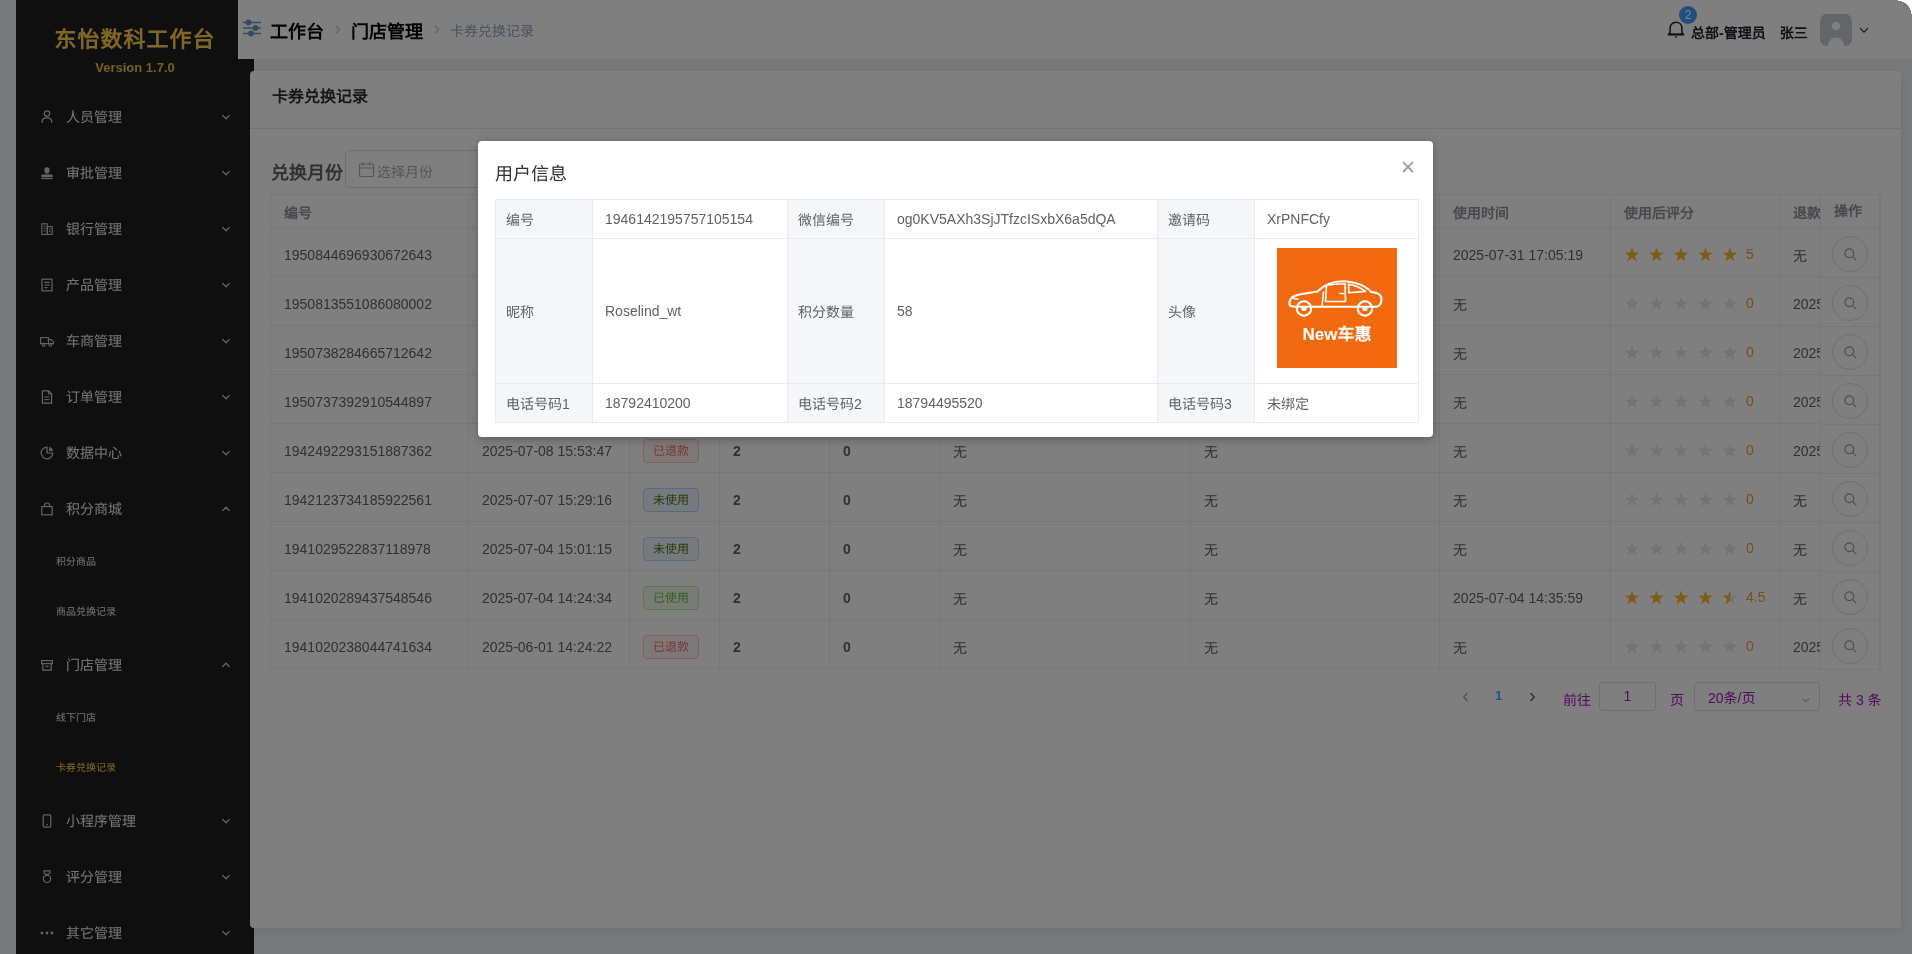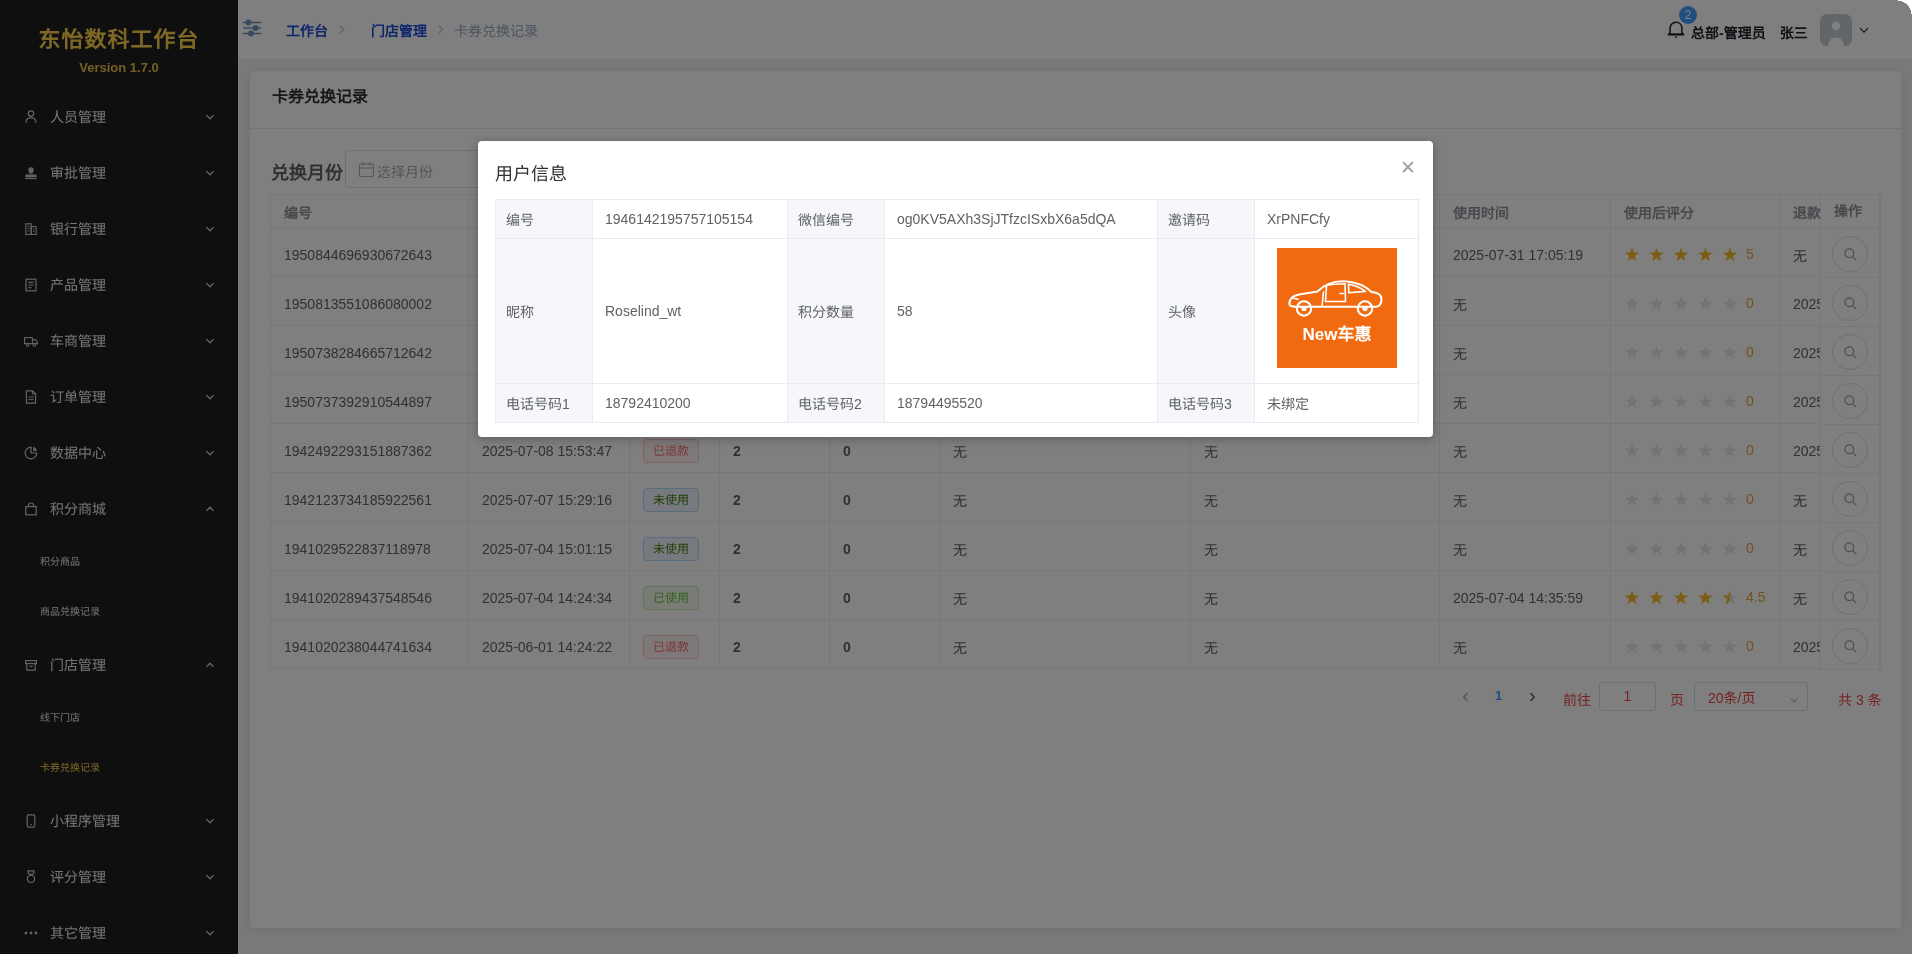--- a/index.html
+++ b/index.html
@@ -1,36 +1,36 @@
 <!DOCTYPE html>
 <html lang="zh-CN"><head>
 <meta charset="utf-8">
 <title>卡券兑换记录</title>
 <style>
   * { margin:0; padding:0; box-sizing:border-box; }
   html,body { width:1912px; height:954px; overflow:hidden; font-family:"Liberation Sans", sans-serif; }
   #app { position:relative; width:1912px; height:954px; background:#f0f2f5; }
   
-  .sidebar { position:absolute; left:0; top:0; width:238px; height:954px; background:#1f1f1f; z-index:1; }
+  .sidebar { position:absolute; left:16px; top:0; width:238px; height:954px; background:#1f1f1f; z-index:1; }
   .logo { text-align:center; padding-top:21px; }
   .logo h1 { font-size:22px; font-weight:bold; color:#ffd04b; letter-spacing:1px; }
   .logo .ver { margin-top:7px; font-size:13px; font-weight:bold; color:#e8bd45; }
   .menu { position:absolute; left:0; top:89px; width:238px; }
   .mi { position:relative; width:238px; height:56px; }
   .mi .ic { position:absolute; left:23px; top:50%; margin-top:-8px; width:16px; height:16px; }
   .mi .tx { position:absolute; left:50px; top:50%; margin-top:-10px; font-size:14px; color:#e8e8e8; line-height:20px;}
   .mi .caret { position:absolute; right:22px; top:50%; margin-top:-6px; width:12px; height:12px; }
   .smi { position:relative; width:238px; height:50px; }
   .smi .tx { position:absolute; left:40px; top:50%; margin-top:-10px; font-size:10px; color:#e8e8e8; line-height:20px;}
   .smi.active .tx { color:#ffd04b; }
   
   .header { position:absolute; left:238px; top:0; width:1674px; height:59px; background:#fff; z-index:1; }
   .crumb { position:absolute; left:4px; top:0; height:59px; display:flex; align-items:center; }
   .crumb .fold { margin-right:8px; }
-  .crumb b { font-size:14px; color:#1d4ed8; font-weight:700;margin-left:16px; }
+  .crumb b { font-size:18px; color:#000000; font-weight:700; }
   .crumb .sep { margin:0 8px; display:inline-flex; align-items:center; }
   .crumb .last { font-size:14px; color:#97a8be; font-weight:400; }
   .tools { position:absolute; right:0; top:0; height:59px; }
   
   .card { position:absolute; left:250px; top:71px; width:1651px; height:857px; background:#fff; border-radius:4px; box-shadow:0 2px 12px rgba(0,0,0,.08); z-index:1; }
   .card h2 { position:absolute; left:22px; top:12px; font-size:16px; font-weight:700; color:#303133; }
   .card .hr { position:absolute; left:0; top:57px; width:1651px; height:1px; background:#e6e6e6; }
   .flabel { position:absolute; left:21px; top:87px; font-size:18px; font-weight:600; color:#606266; }
   .finput { position:absolute; left:95px; top:79px; width:220px; height:38px; border:1px solid #dcdfe6; border-radius:4px; background:#fff; }
   .finput .cal { position:absolute; left:12px; top:10px; width:17px; height:17px; }
@@ -43,21 +43,21 @@
   table.grid td { height:49px; padding-top:6px; }
   .tag { display:inline-block; height:24px; line-height:22px; padding:0 9px; font-size:12px; border-radius:4px; border:1px solid; }
   .tag.red { color:#f56c6c; background:#fef0f0; border-color:#fbc4c4; }
   .tag.blue { color:#4d7c0f; background:#ecf5ff; border-color:#b3d8ff; }
   .tag.green { color:#67c23a; background:#f0f9eb; border-color:#c2e7b0; }
   .bnum { font-weight:700; color:#606266; }
   .score { color:#e6a23c; font-size:14px; }
   .opcol { position:absolute; left:1570px; top:123px; width:60px; background:#fff; border-left:1px solid #ebeef5; }
   .opbtn { display:inline-block; width:36px; height:36px; border:1px solid #dcdfe6; border-radius:50%; text-align:center; }
   
-  .pg { position:absolute; font-size:13px; color:#ef4444; }
+  .pg { position:absolute; font-size:13px; color:#a21caf; }
   
   .dim { position:absolute; left:0; top:0; width:1912px; height:954px; background:rgba(0,0,0,0.5); z-index:40; }
   .corner { position:absolute; right:0; top:0; width:14px; height:14px; z-index:60; background:radial-gradient(circle at 0 14px, rgba(0,0,0,0) 13px, #fff 13px); }
   .modal { position:absolute; left:478px; top:141px; width:955px; height:296px; background:#fff; border-radius:4px; box-shadow:0 2px 10px rgba(0,0,0,.28); z-index:50; }
   .modal h3 { position:absolute; left:17px; top:18px; font-size:18px; font-weight:400; color:#303133; }
   .modal .close { position:absolute; right:17px; top:17px; font-size:19px; color:#9aa0a8; line-height:1; }
   .dtable { position:absolute; left:17px; top:58px; border-collapse:collapse; table-layout:fixed; width:923px; font-size:14px; }
   .dtable td { border:1px solid #e9ebf0; padding:0 0 0 12px; color:#606266; overflow:hidden; white-space:nowrap; }
   .dtable td.lb { padding-left:10px; }
   .dtable td.lb { background:#f5f7fa; }
@@ -513,21 +513,21 @@
         <span class="pg" style="left:1210px;top:620px;"><svg width="12" height="12" viewBox="0 0 12 12" fill="none" stroke="#a8abb2" stroke-width="1.5">
             <path d="M7.5,2 L3.8,6 L7.5,10"></path>
           </svg></span>
         <span class="pg" style="left:1245px;top:617px;color:#409eff;font-weight:600;">1</span>
         <span class="pg" style="left:1276px;top:620px;"><svg width="12" height="12" viewBox="0 0 12 12" fill="none" stroke="#5a5e66" stroke-width="1.4">
             <path d="M4.5,2 L8.2,6 L4.5,10"></path>
           </svg></span>
         <span class="pg" style="left:1313px;top:618px;font-size:14px;">前往</span>
         <span class="pg" style="left:1349px;top:611px;width:57px;height:29px;border:1px solid #dcdfe6;border-radius:3px;text-align:center;line-height:27px;font-size:14px;">1</span>
         <span class="pg" style="left:1420px;top:618px;font-size:14px;">页</span>
-        <span class="pg" style="left:1444px;top:611px;width:114px;height:29px;border:1px solid #dcdfe6;border-radius:3px;font-size:14px;">
+        <span class="pg" style="left:1444px;top:611px;width:126px;height:29px;border:1px solid #dcdfe6;border-radius:3px;font-size:14px;">
           <span style="position:absolute;left:13px;top:4px;">20条/页</span>
           <span style="position:absolute;right:8px;top:9px;"><svg width="10" height="10" viewBox="0 0 10 10" fill="none" stroke="#c0c4cc" stroke-width="1.3">
               <path d="M2,3.5 L5,6.7 L8,3.5"></path>
             </svg></span>
         </span>
         <span class="pg" style="left:1588px;top:618px;font-size:14px;">共 3 条</span>
       </div>
   </main>
 
   <div class="dim"></div>

